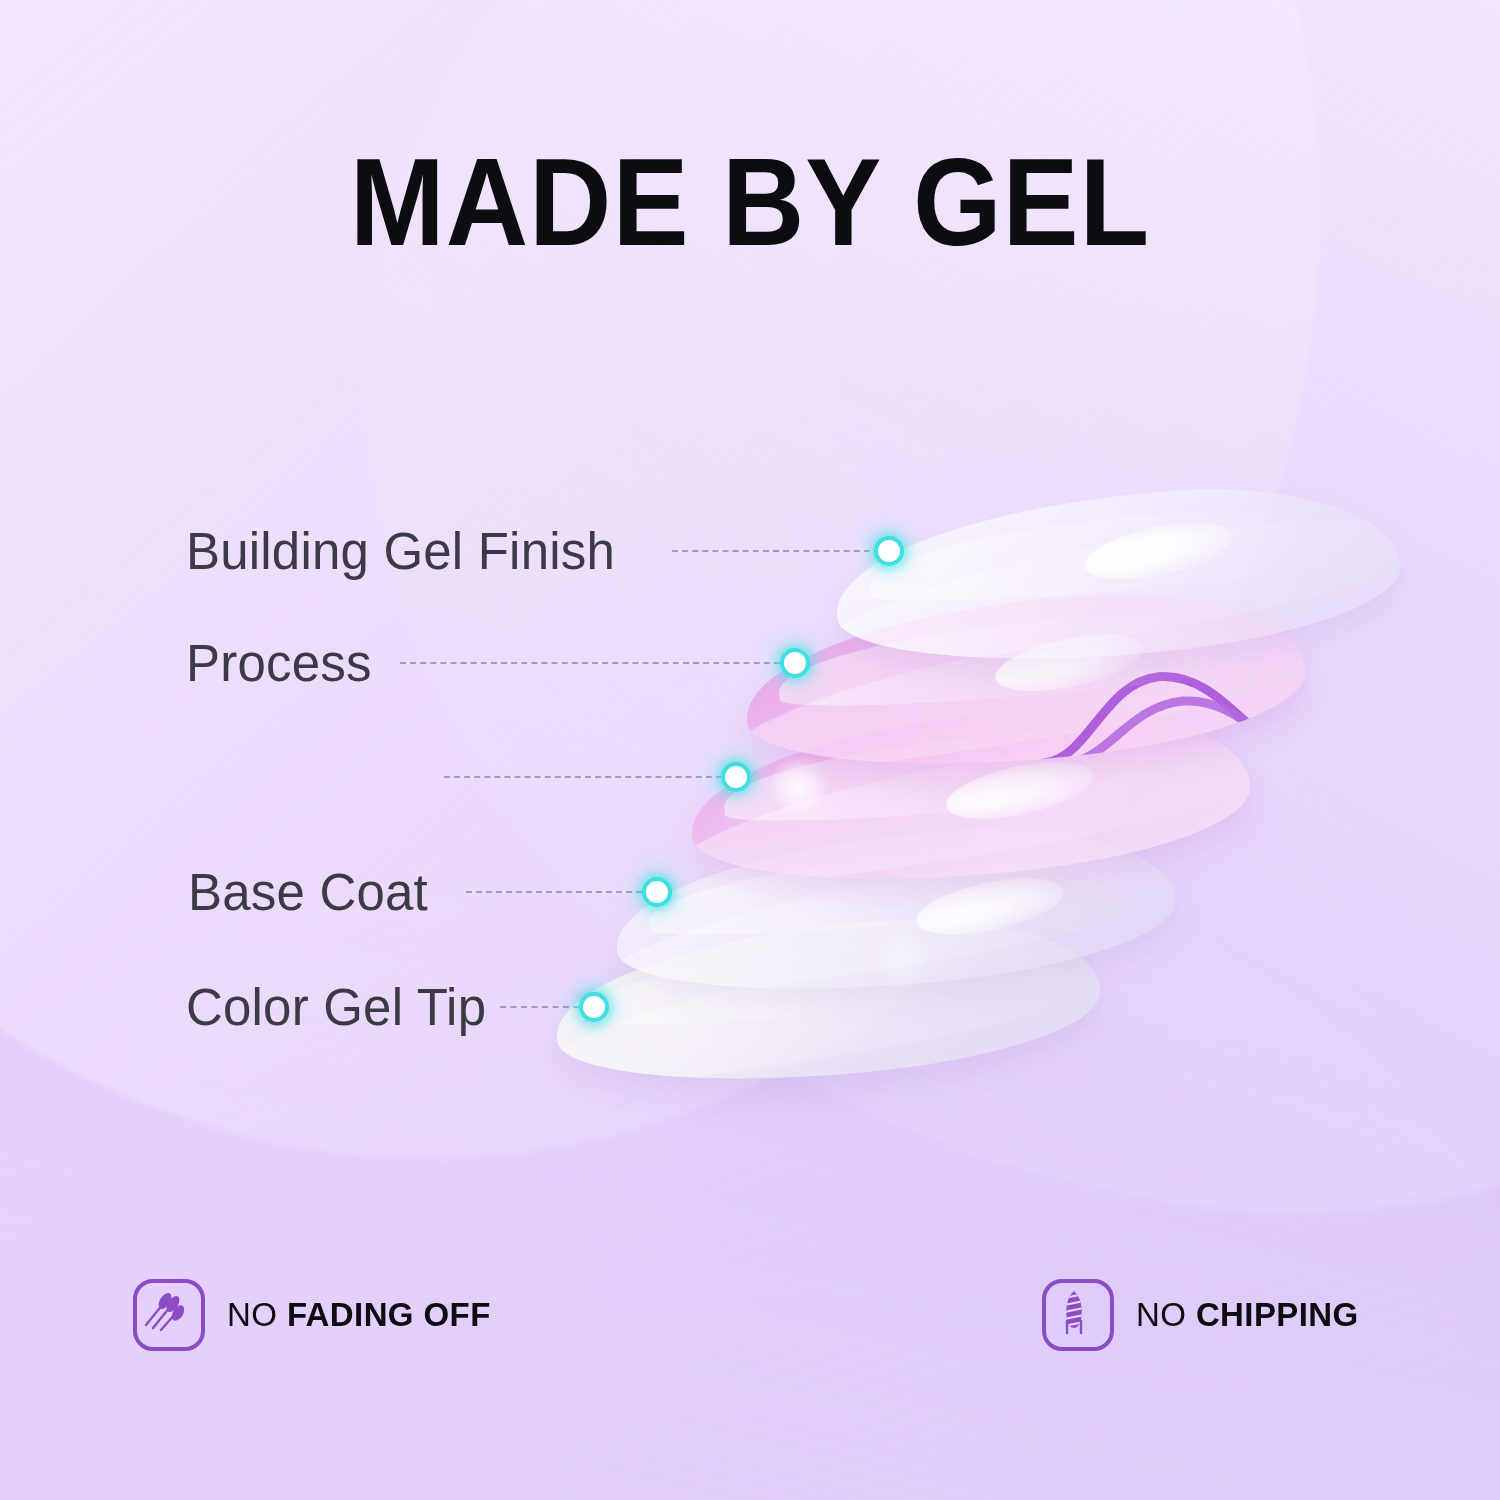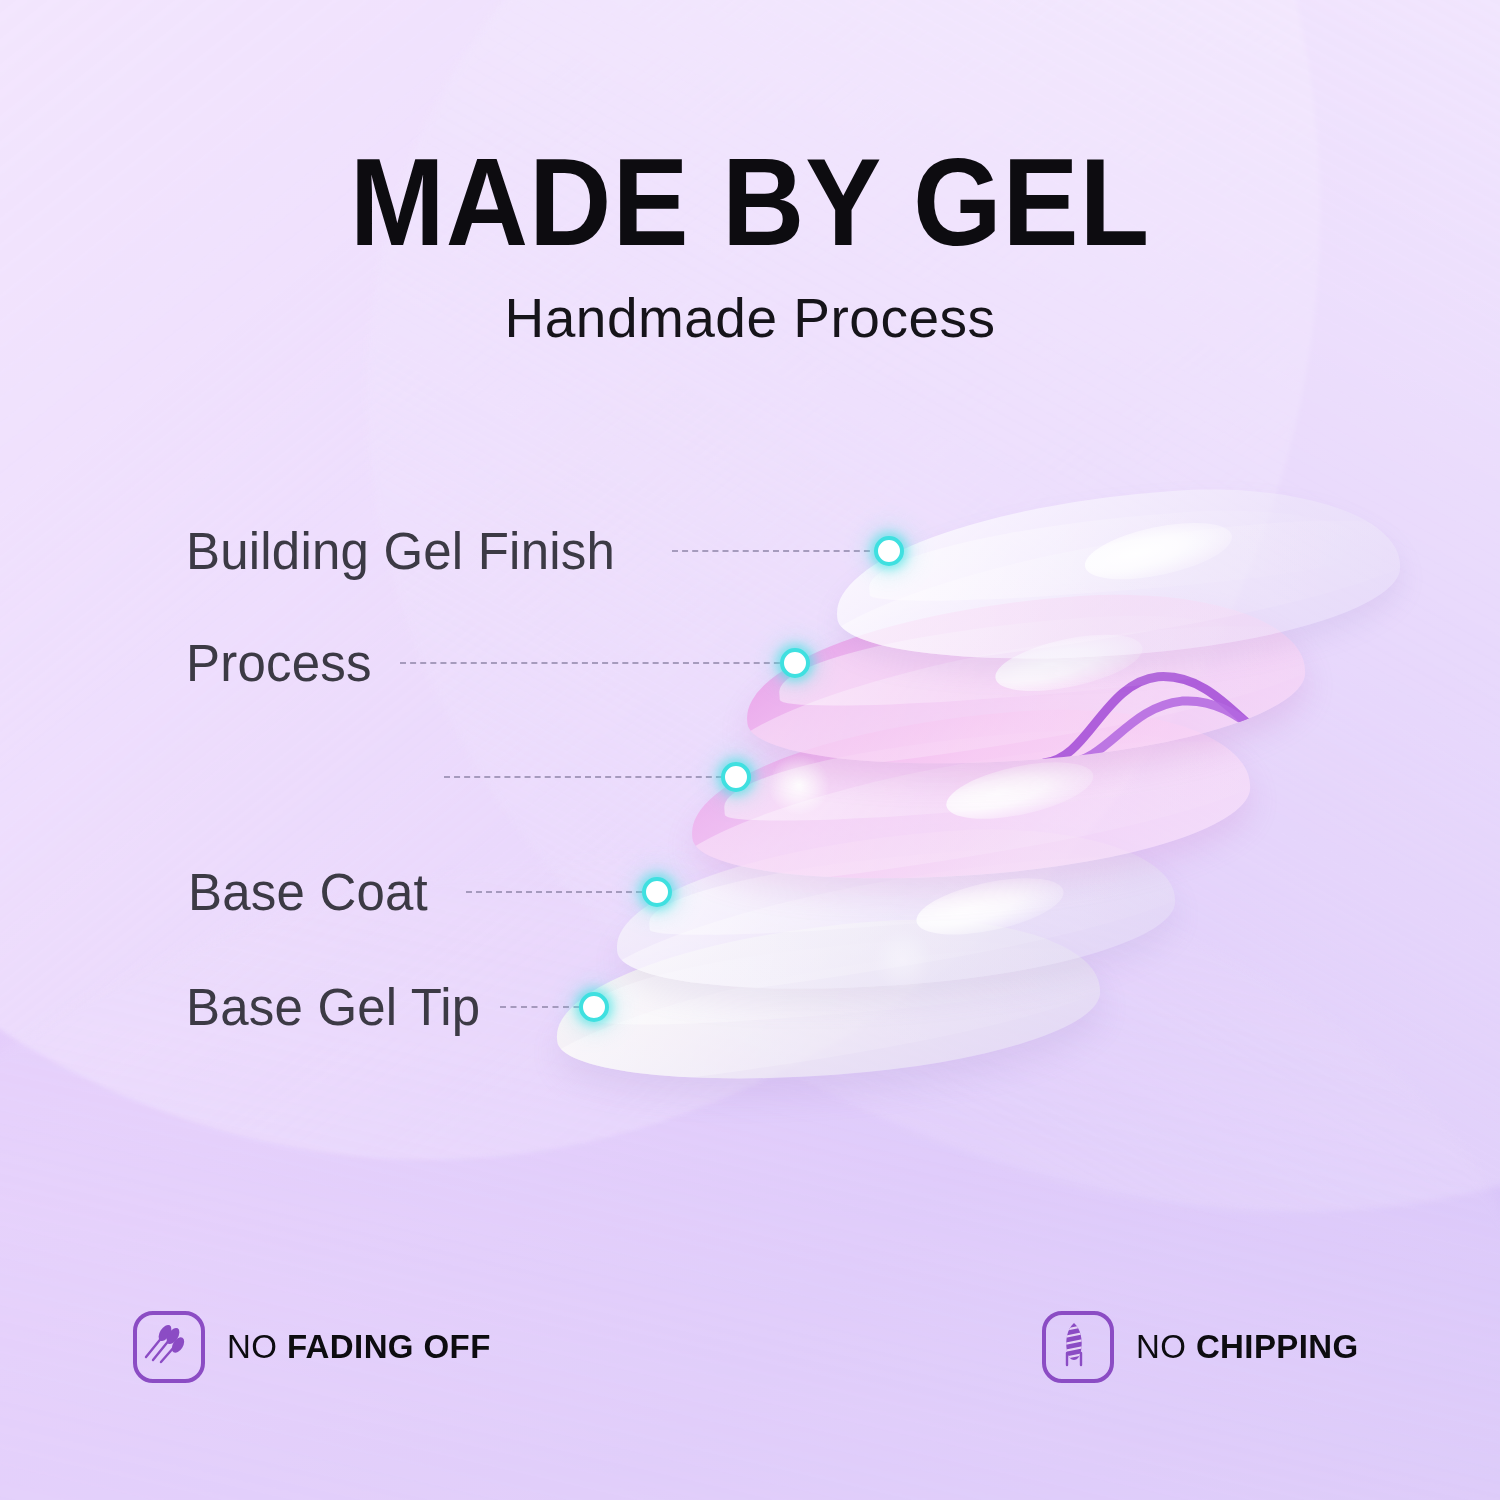--- a/index.html
+++ b/index.html
@@ -176,21 +176,21 @@
   .nail-tip {
     background: linear-gradient(150deg, rgba(252,252,246,0.92) 0%, rgba(246,245,245,0.78) 30%, rgba(236,233,242,0.62) 66%, rgba(226,221,240,0.52) 100%);
     box-shadow: 0 18px 30px rgba(150,120,190,0.14);
   }
   .pattern-arcs { position: absolute; pointer-events: none; }
 
   
   .features {
     position: absolute;
     left: 0;
-    top: 1300px;
+    top: 1268px;
     width: 1500px;
     height: 100px;
   }
   .feature {
     position: absolute;
     display: flex;
     align-items: center;
     gap: 22px;
     height: 70px;
   }
@@ -215,21 +215,20 @@
 <body>
 
 <div id="poster">
 
   <div class="bg-swoosh-a"></div>
   <div class="bg-swoosh-b"></div>
   <div class="bg-swoosh-c"></div>
 
   <div class="header">
     <div class="title">MADE BY GEL</div>
-    <div class="subtitle">Handmade  Process</div>
   </div>
 
   <div class="diagram">
 
     <div class="nail nail-tip" style="left:555px; top:925px; width:545px; height:150px; border-radius:62% 40% 50% 50% / 64% 56% 44% 36%; transform:rotate(-4deg);">
       <div class="swirl"></div>
       <div class="spark" style="left:320px; top:10px;"></div>
     </div>
 
     <div class="nail nail-frost" style="left:615px; top:835px; width:560px; height:150px; border-radius:62% 40% 50% 50% / 64% 56% 44% 36%; transform:rotate(-4deg);">
@@ -265,21 +264,21 @@
 
     <div class="marker" style="left:889px; top:551px;"></div>
     <div class="marker" style="left:795px; top:663px;"></div>
     <div class="marker" style="left:736px; top:777px;"></div>
     <div class="marker" style="left:657px; top:892px;"></div>
     <div class="marker" style="left:594px; top:1007px;"></div>
 
     <div class="layer-label" style="left:186px; top:551px;">Building Gel Finish</div>
     <div class="layer-label" style="left:186px; top:663px;">Process</div>
     <div class="layer-label" style="left:188px; top:892px;">Base Coat</div>
-    <div class="layer-label" style="left:186px; top:1007px;">Base Gel Tip</div>
+    <div class="layer-label" style="left:186px; top:1007px;">Color Gel Tip</div>
   </div>
 
   <div class="features">
 
     <div class="feature" style="left:133px; top:12px;">
       <div class="feature-icon">
         <svg width="56" height="56" viewBox="0 0 56 56" style="position:absolute;left:0;top:0;">
           <g stroke="#8b4cc4" stroke-width="2.4" stroke-linecap="round" fill="none">
             <line x1="9" y1="42" x2="26" y2="21"></line>
             <line x1="16" y1="45" x2="33" y2="24"></line>

